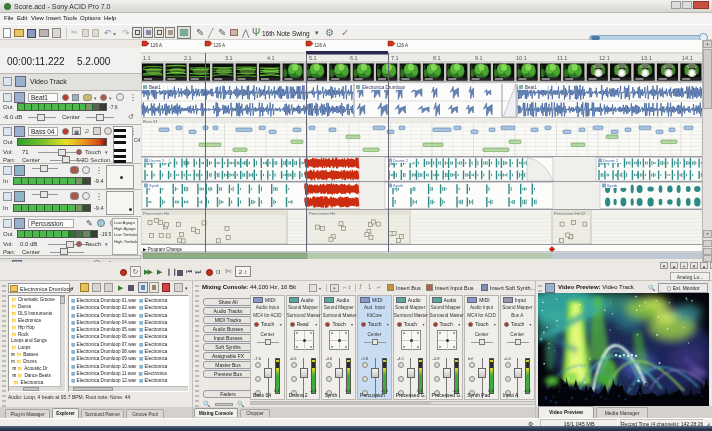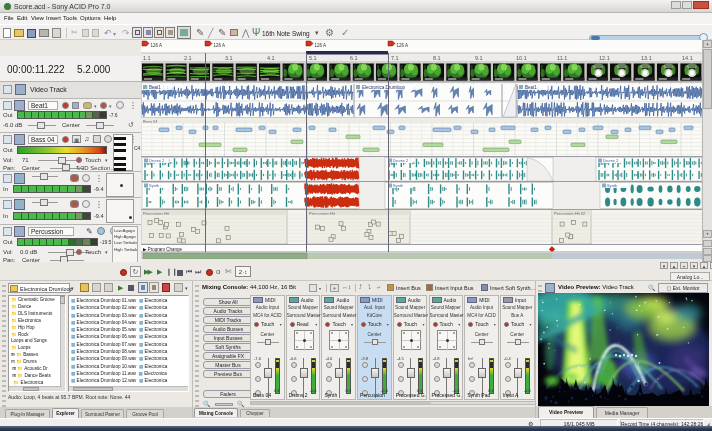--- a/index.html
+++ b/index.html
@@ -66,21 +66,21 @@
  <div class="abs" style="left:252px;top:2px;font-size:10px;color:#4a7a4a;">Ψ</div>
  <div class="abs" style="left:262px;top:4.5px;font-size:6.5px;color:#222;">16th Note Swing</div>
  <div class="abs" style="left:315px;top:4px;font-size:7px;color:#555;">▾</div>
  <div class="abs" style="left:325px;top:2px;font-size:10px;color:#577;">⚙</div>
  <div class="abs" style="left:341px;top:2px;font-size:10px;color:#877;">✓</div>
  <div class="abs" style="left:589px;top:10px;width:118px;height:6px;border-radius:3px;background:#b9d2e6;border:1px solid #8aa8c0;"></div>
  <div class="abs" style="left:591px;top:11px;width:9px;height:4px;border-radius:2px;background:#4a78a8;"></div>
  <div class="abs" style="left:699px;top:8px;width:9px;height:9px;border-radius:50%;background:#e8f0f8;border:1px solid #7a98b0;"></div>
 </div>
 
-<div class="abs" id="leftpanel" style="left:0;top:56px;width:141px;height:222px;background:#eceae7;border-right:1px solid #b0afa9;">
+<div class="abs" id="leftpanel" style="left:0;top:48px;width:141px;height:222px;background:#eceae7;border-right:1px solid #b0afa9;">
 
  <div class="abs" style="left:0;top:0;width:141px;height:26px;background:#f2f1ef;border-bottom:1px solid #b8b6b2;">
   <div class="abs" style="left:7px;top:8px;font-size:10px;color:#1a1a1a;">00:00:11.222</div>
   <div class="abs" style="left:77px;top:8px;font-size:10px;color:#1a1a1a;">5.2.000</div>
  </div>
 
  <div class="abs" style="left:0;top:26px;width:141px;height:17px;background:#e3e1dd;border-bottom:1px solid #b8b6b2;">
   <div class="abs" style="left:3px;top:3px;width:9px;height:9px;background:#dce4ee;border:1px solid #8899aa;"></div>
   <div class="abs" style="left:15px;top:2px;width:11px;height:11px;background:#9ab0cc;border:1px solid #667;"></div>
   <div class="abs" style="left:30px;top:4px;font-size:7px;color:#222;">Video Track</div>

